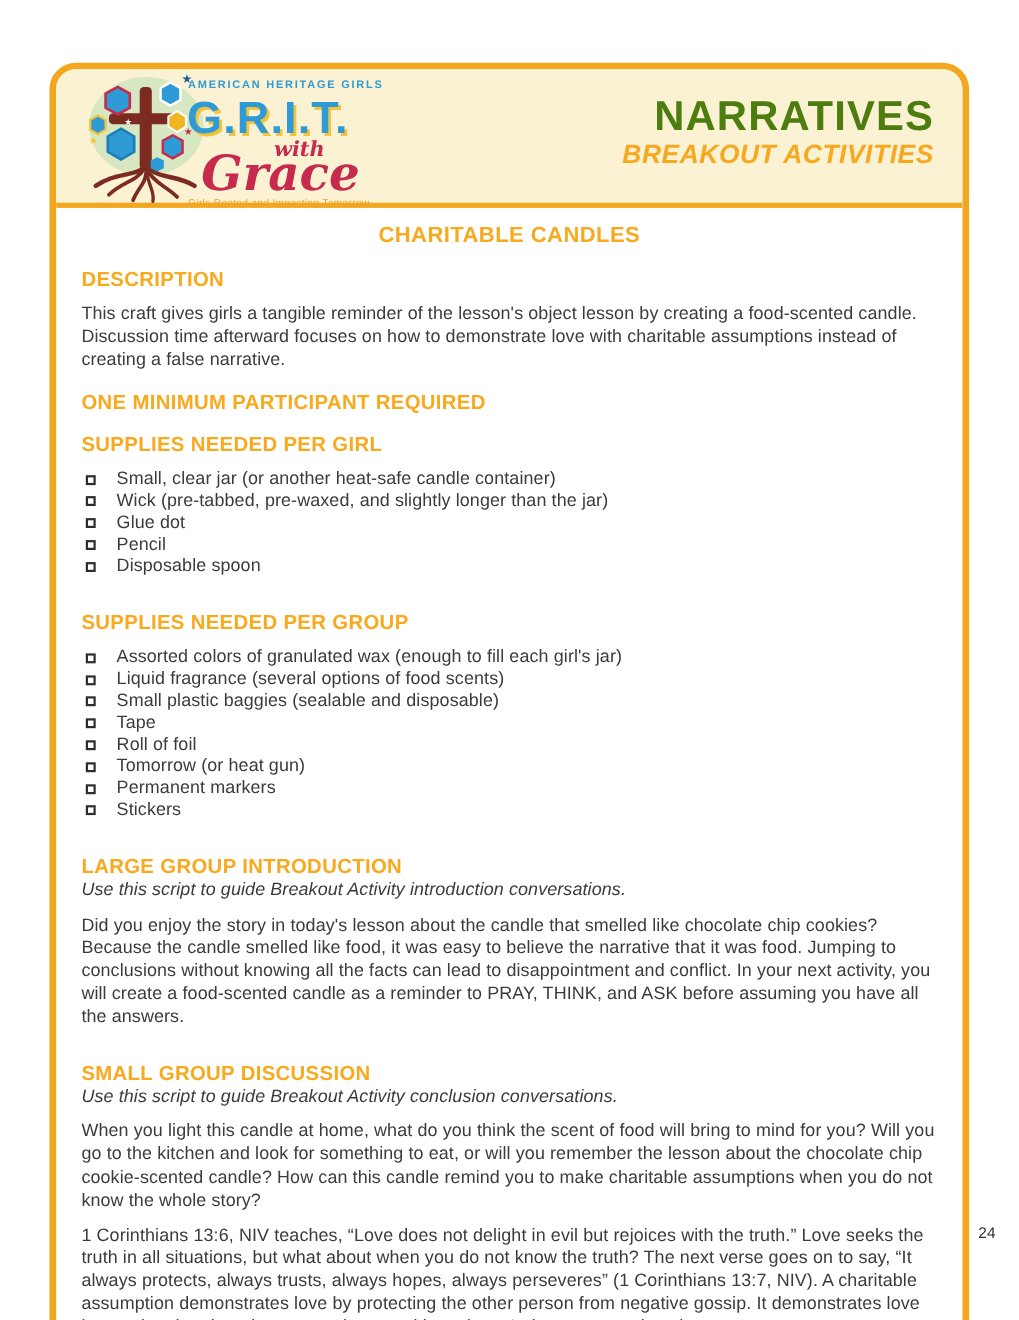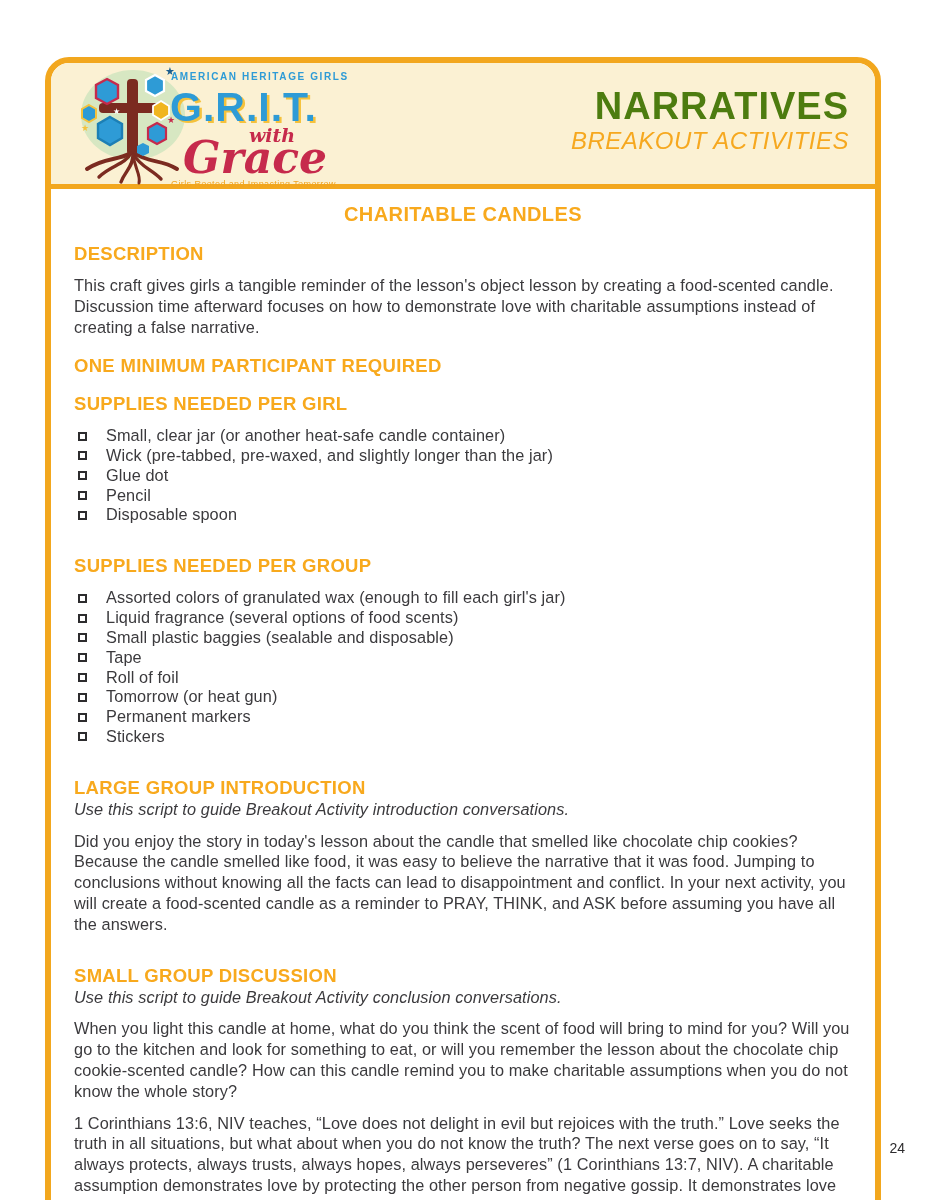--- a/index.html
+++ b/index.html
@@ -38,21 +38,21 @@
   }
   .h-title {
     font-size: 38px;
     font-weight: bold;
     letter-spacing: 1px;
     color: #4d7c0f;
     line-height: 1.05;
   }
   .h-subtitle {
     font-size: 24px;
-    font-weight: normal;
+    font-weight: bold;
     font-style: italic;
     letter-spacing: 0.5px;
     color: #F6A81F;
     line-height: 1.15;
     text-align: center;
   }
   
   .content { padding: 12px 23px 10px 23px; border-radius: 31px; }
   .doc-title {
     text-align: center;
@@ -98,21 +98,21 @@
   .cb {
     flex: 0 0 auto;
     width: 9px; height: 9px;
     border: 2.6px solid #2d2c2e;
     margin: 0 19px 0 4px;
     background: #fff;
   }
   .pageno {
     position: absolute;
     right: 21px;
-    top: 1140px;
+    top: 1112px;
     font-size: 14px;
     color: #2d2c2e;
   }
 </style>
 </head>
 <body>
 
 <div class="frame">
 
   <header class="band">

